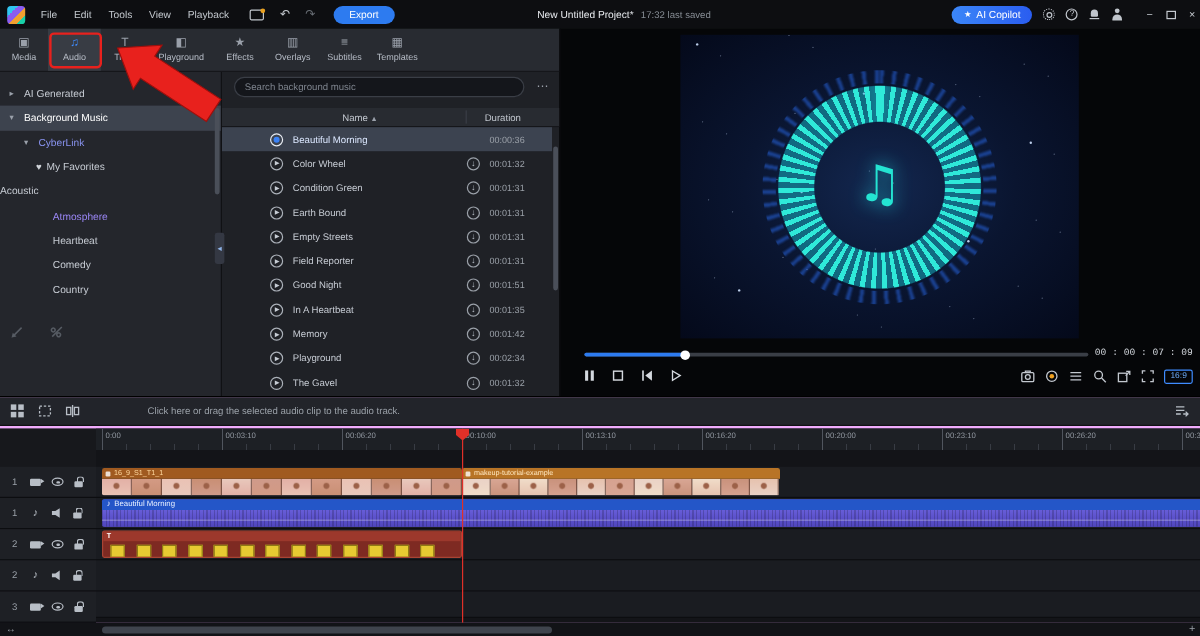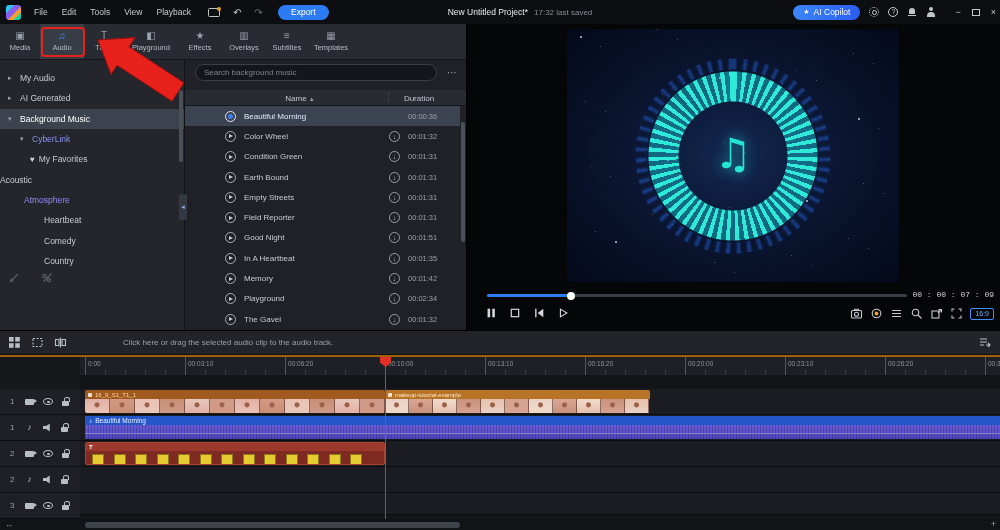--- a/index.html
+++ b/index.html
@@ -93,21 +93,21 @@
 .seek{position:absolute;left:20px;top:270px;width:420px;height:3px;background:#3a3e46;border-radius:2px;}
 .seek-fill{height:100%;background:var(--accent-blue,#2d7bf0);border-radius:2px;}
 .seek-knob{position:absolute;top:-2.5px;width:8px;height:8px;border-radius:50%;background:#fff;}
 .timecode{position:absolute;right:6px;top:266px;font-size:8px;color:#d0d4da;font-family:"Liberation Mono","DejaVu Sans Mono",monospace;}
 .transport{position:absolute;left:18px;top:282px;display:flex;gap:12px;align-items:center;}
 .pv-right{position:absolute;right:6px;top:283px;display:flex;gap:7px;align-items:center;}
 .pv-right svg,.transport svg{display:block;}
 .ratio-badge{border:1px solid #3f8cff;color:#6fb0ff;font-size:7px;padding:1px 4px;border-radius:2px;line-height:8px;}
 
 
-.timeline{position:absolute;left:0;top:330px;width:1000px;height:200px;background:#a16207;border-top:1px solid #000;}
+.timeline{position:absolute;left:0;top:330px;width:1000px;height:200px;background:#f0abfc;border-top:1px solid #000;}
 .tl-toolbar{position:absolute;top:0;left:0;right:0;height:24px;background:#22242a;border-bottom:1px solid #101114;display:flex;align-items:center;gap:10px;padding:0 8px;}
 .tl-toolbar svg{display:block;}
 .tl-hint{font-size:8px;color:#9aa0a8;margin-left:46px;}
 .tl-right{margin-left:auto;}
 .tl-btn{position:absolute;height:18px;background:#2b2e35;border:1px solid #3a3e46;border-radius:2px;display:flex;align-items:center;justify-content:center;gap:3px;top:28px;}
 .tl-btn .dsq{width:7px;height:7px;border:1px dashed #b8bec6;}
 .tl-btn .tv{font-size:6px;color:#b8bec6;}
 .tl-headercol{position:absolute;left:0;top:26px;width:80px;bottom:11px;background:#17181c;}
 .thead-row{position:absolute;left:0;width:80px;height:26px;background:#1e2025;border-bottom:1px solid #0c0d10;display:flex;align-items:center;gap:9px;padding-left:10px;}
 .tnum{font-size:8px;color:#9aa0a8;width:6px;flex:none;}
@@ -221,42 +221,38 @@
         </div>
         <div class="tab" style="width: 46px;">
           <div class="tab-ico">▦</div>
           <div class="tab-lbl">Templates</div>
         </div>
       </div>
     <div class="lib-body">
       <div class="tree">
           <div class="titem" style="padding-left: 8px;">
             <div class="tw">▸</div>
-            <div class="tlbl">My Audio</div>
-          </div>
-          <div class="titem" style="padding-left: 8px;">
-            <div class="tw">▸</div>
             <div class="tlbl">AI Generated</div>
           </div>
           <div class="titem sel" style="padding-left: 8px;">
             <div class="tw">▾</div>
             <div class="tlbl">Background Music</div>
           </div>
           <div class="titem accent-link" style="padding-left: 20px;">
             <div class="tw">▾</div>
             <div class="tlbl">CyberLink</div>
           </div>
           <div class="titem" style="padding-left: 30px;">
             <div class="hrt">♥</div>
             <div class="tlbl">My Favorites</div>
           </div>
           <div class="titem" style="">
             <div class="tlbl">Acoustic</div>
           </div>
-          <div class="titem accent-purple" style="padding-left: 24px;">
+          <div class="titem accent-purple" style="padding-left: 44px;">
             <div class="tlbl">Atmosphere</div>
           </div>
           <div class="titem" style="padding-left: 44px;">
             <div class="tlbl">Heartbeat</div>
           </div>
           <div class="titem" style="padding-left: 44px;">
             <div class="tlbl">Comedy</div>
           </div>
           <div class="titem" style="padding-left: 44px;">
             <div class="tlbl">Country</div>

